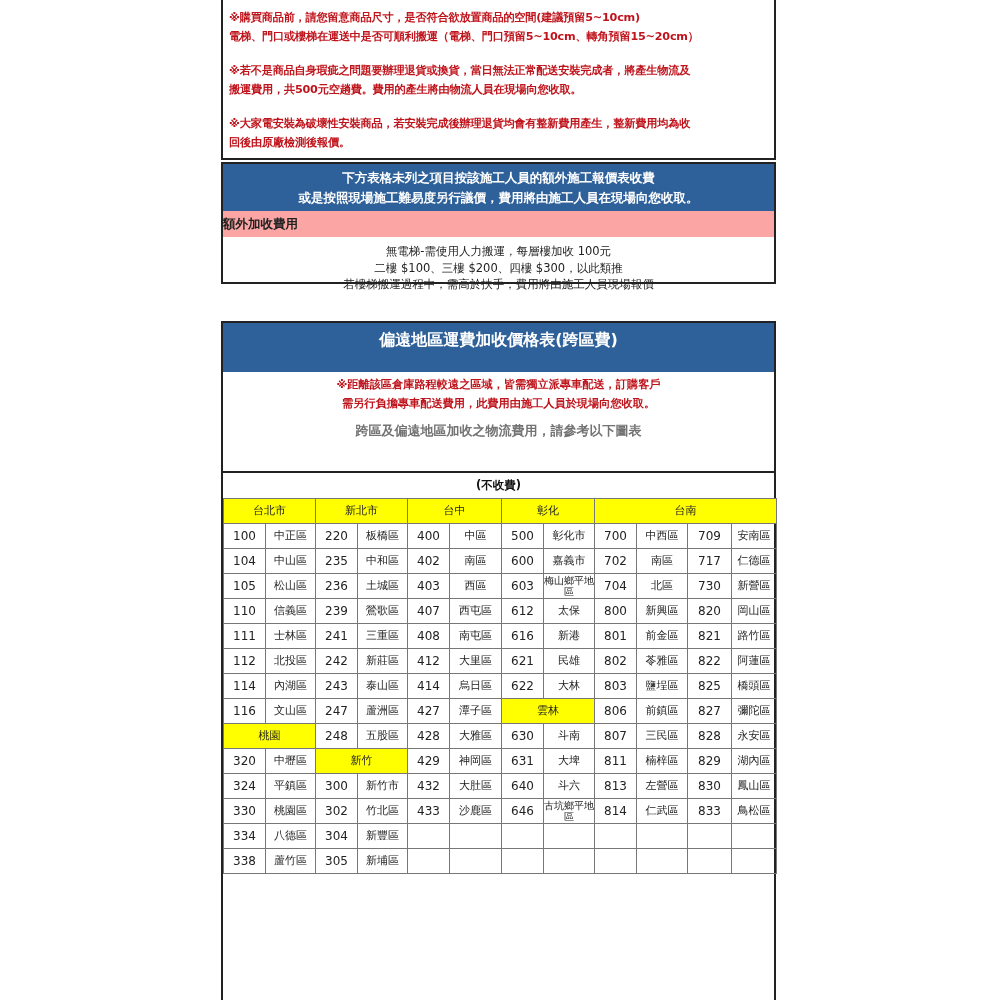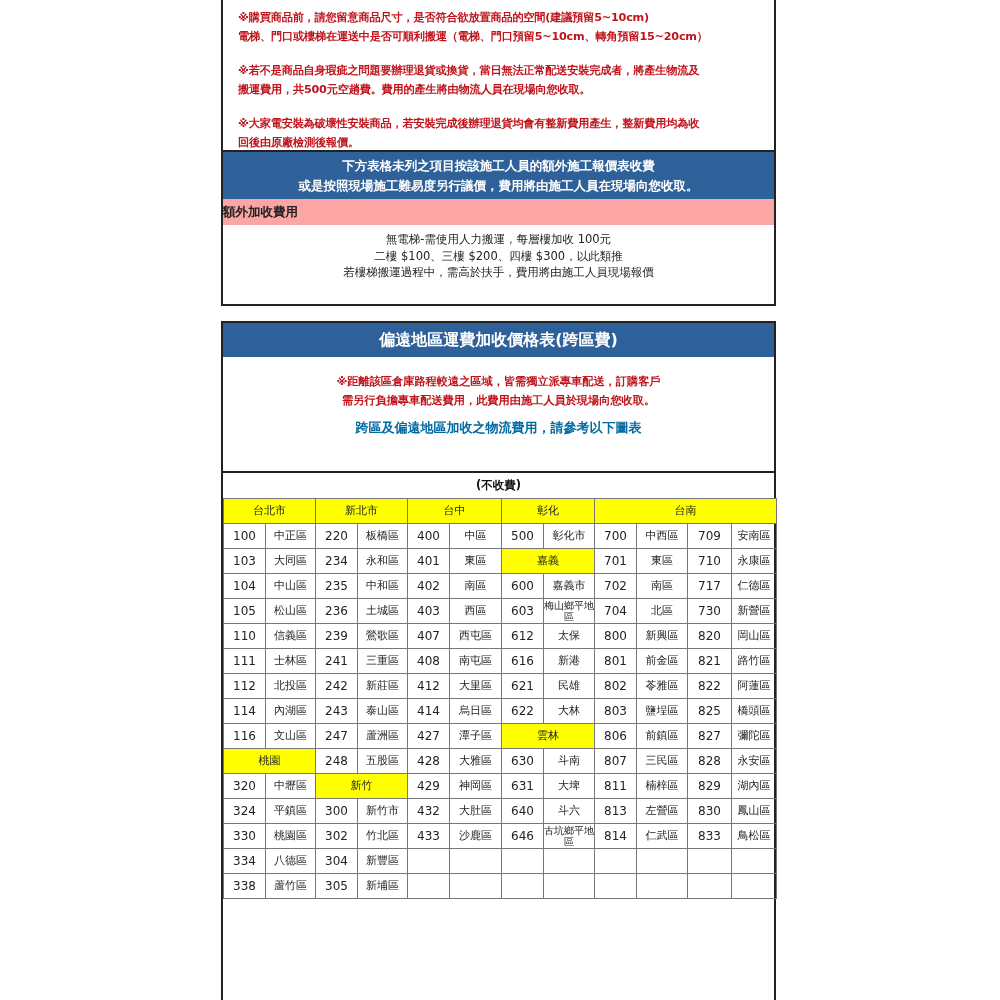--- a/index.html
+++ b/index.html
@@ -5,36 +5,36 @@
   html, body { margin:0; padding:0; }
   body {
     width:1000px; height:1000px; background:#ffffff; position:relative; overflow:hidden;
     font-family:"DejaVu Sans", "Liberation Sans", sans-serif;
   }
   .box {
     position:absolute; left:221px; width:555px; border:2px solid #222; background:#fff; box-sizing:border-box;
   }
   #box1 { top:-2px; height:162px; padding:8px 6px 0 6px; }
   .red { color:#c0141c; font-weight:bold; font-size:11.2px; line-height:19px; letter-spacing:-0.2px; }
-  .red p { margin:0 0 15px 9px; }
-  #box2 { top:150px; height:156px; }
+  .red p { margin:0 0 15px 0; }
+  #box2 { top:162px; height:122px; }
   .bluebar {
     background:#2e619a; color:#fff; font-weight:bold; text-align:center;
   }
   #box2 .bluebar { height:47px; font-size:12.5px; line-height:20px; padding-top:4px; box-sizing:border-box; }
   .yellowbar { background:#fca5a5; font-weight:bold; color:#222; }
   #box2 .yellowbar { height:26px; line-height:26px; font-size:12.5px; }
   #box2 .plain { text-align:center; font-size:11.5px; line-height:16.5px; color:#222; padding-top:6px; }
 
   #box3 { top:321px; height:682px; }
-  #box3 .bluebar { height:34px; line-height:34px; font-size:16px; }
-  .notes { text-align:center; padding-top:16px; }
+  #box3 .bluebar { height:49px; line-height:34px; font-size:16px; }
+  .notes { text-align:center; padding-top:4px; }
   .notes .r { color:#c0141c; font-weight:bold; font-size:11.2px; line-height:18.5px; }
   .notes .r p { margin:0 0 8px 0; }
-  .notes .b { color:#0369a1; font-weight:bold; font-size:13px; line-height:20px; margin-top:4px; }
+  .notes .b { color:#737373; font-weight:bold; font-size:13px; line-height:20px; margin-top:4px; }
   .divider { position:absolute; left:0; right:0; top:148px; border-top:2px solid #222; }
   .free { position:absolute; left:0; right:0; top:155px; text-align:center; font-weight:bold; font-size:11.5px; color:#111; }
 
   table.zip {
     position:absolute; left:0px; top:175px; border-collapse:collapse; table-layout:fixed;
     width:553px;
   }
   table.zip td {
     border:1px solid #777; height:24px; padding:0; text-align:center; vertical-align:middle;
     font-size:11px; color:#222; overflow:hidden; line-height:12px;
@@ -120,33 +120,20 @@
           <td class="num">400</td>
           <td class="">中區</td>
           <td class="num">500</td>
           <td class="">彰化市</td>
           <td class="num">700</td>
           <td class="">中西區</td>
           <td class="num">709</td>
           <td class="">安南區</td>
         </tr>
         <tr>
-          <td class="num">103</td>
-          <td class="">大同區</td>
-          <td class="num">234</td>
-          <td class="">永和區</td>
-          <td class="num">401</td>
-          <td class="">東區</td>
-          <td colspan="2" class="y">嘉義</td>
-          <td class="num">701</td>
-          <td class="">東區</td>
-          <td class="num">710</td>
-          <td class="">永康區</td>
-        </tr>
-        <tr>
           <td class="num">104</td>
           <td class="">中山區</td>
           <td class="num">235</td>
           <td class="">中和區</td>
           <td class="num">402</td>
           <td class="">南區</td>
           <td class="num">600</td>
           <td class="">嘉義市</td>
           <td class="num">702</td>
           <td class="">南區</td>

